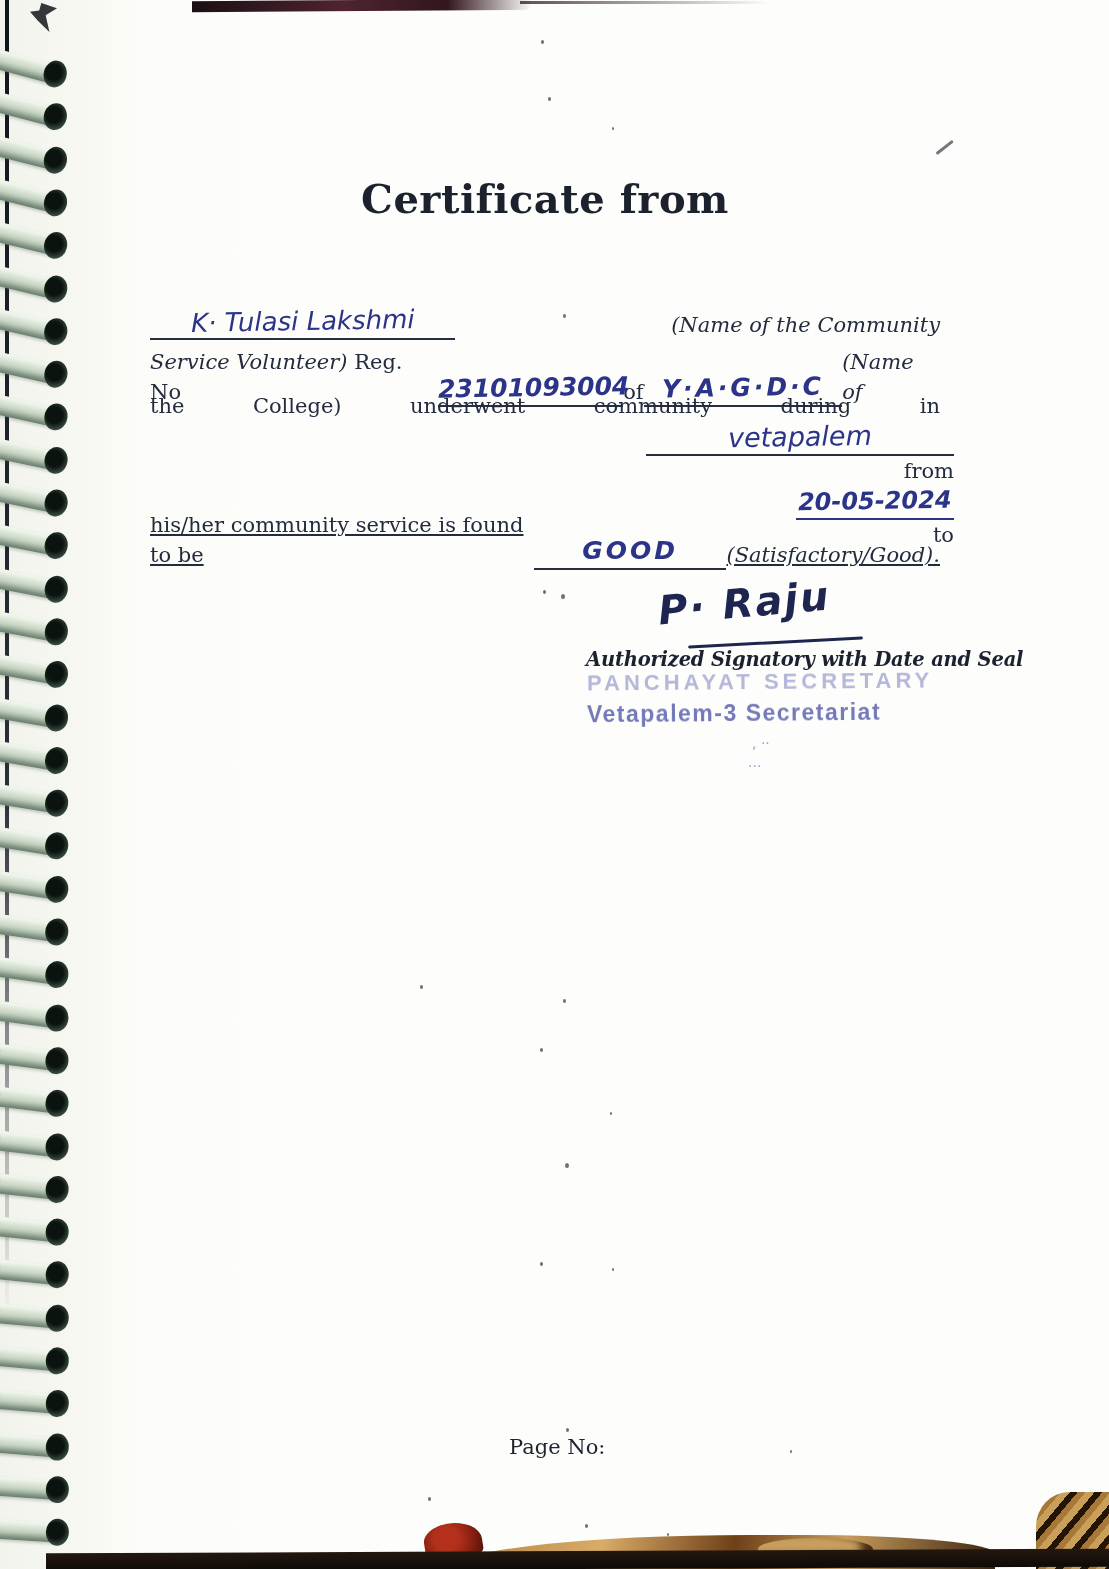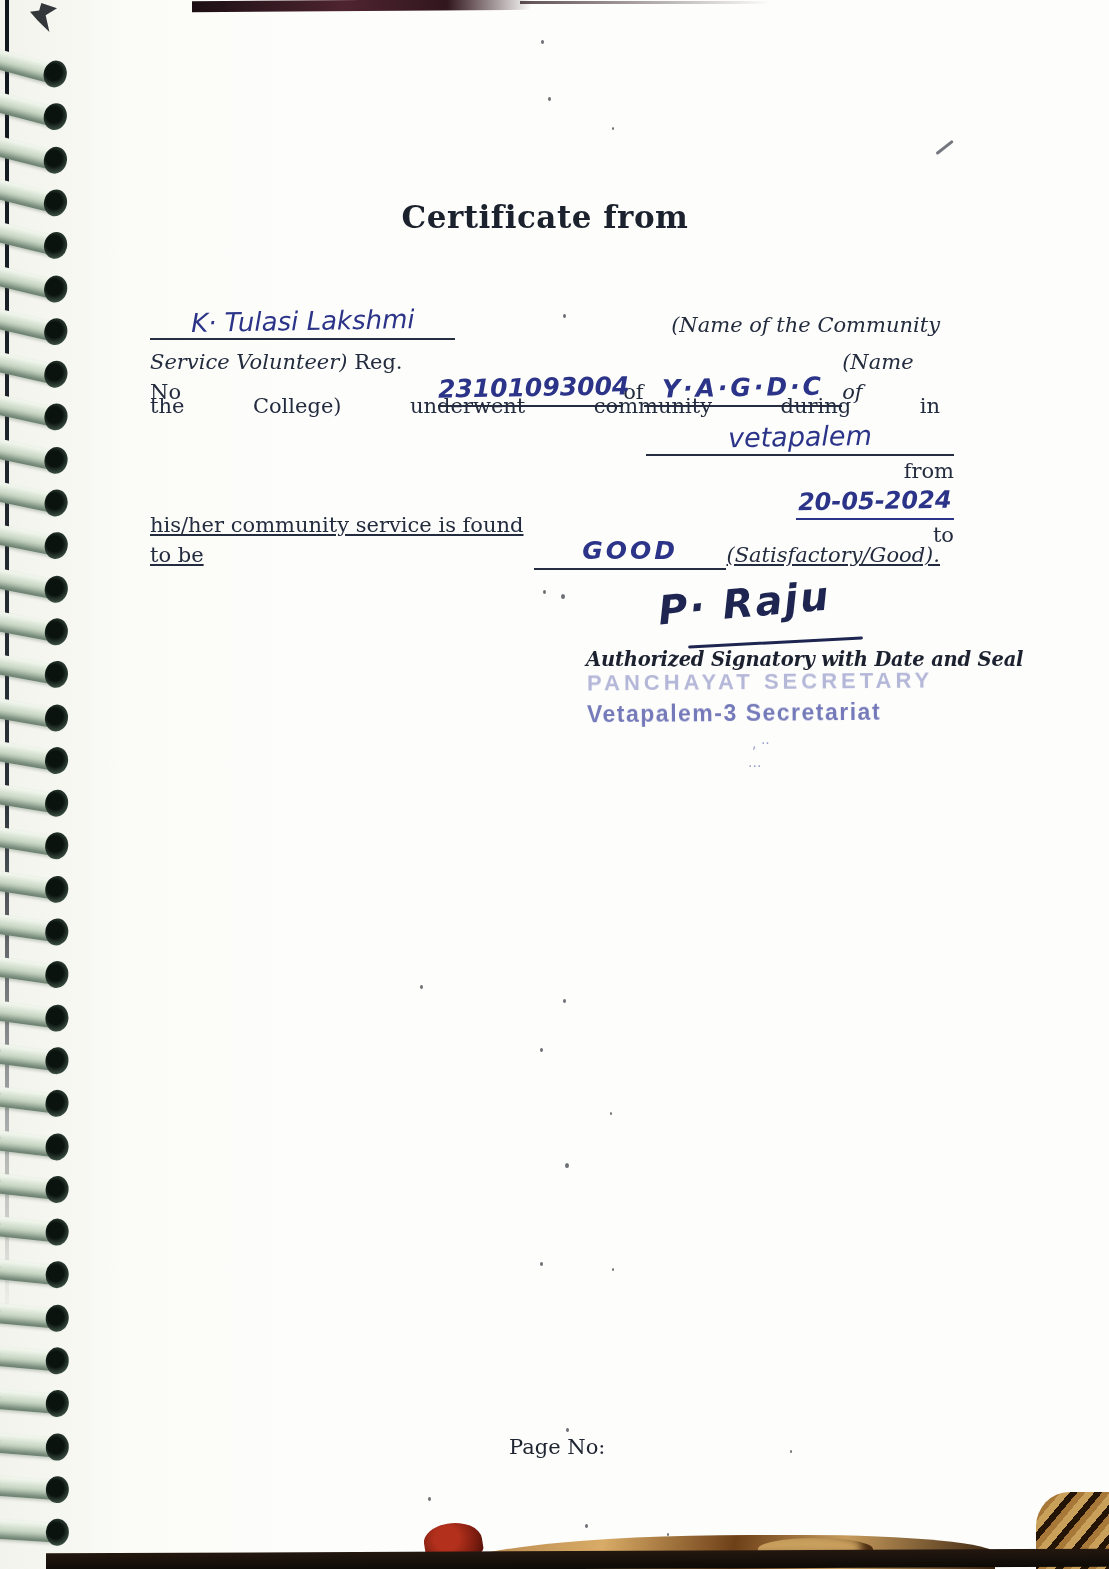--- a/index.html
+++ b/index.html
@@ -28,21 +28,21 @@
   .coil::after{content:'';position:absolute;right:-3px;top:-4px;width:23px;height:27px;border-radius:50%;
     background:radial-gradient(circle at 42% 45%,#0b130f 40%,#3c5044 75%,#7d9483 95%);}
   .coil-flat::before{content:'';position:absolute;left:-3px;top:-3px;width:17px;height:25px;border-radius:50%;
     background:radial-gradient(circle at 50% 50%,#0b130f 45%,#40544a 82%,#8fa496 100%);}
 
   
   .speck{position:absolute;border-radius:50%;background:#2f333b;}
 
   
   .title{position:absolute;left:0;top:178px;width:1090px;text-align:center;
-    font-weight:bold;font-size:31px;line-height:41px;color:#1b222e;letter-spacing:.5px;margin-top:19px;}
+    font-weight:bold;font-size:40px;line-height:41px;color:#1b222e;letter-spacing:.5px;}
   .bl{position:absolute;left:150px;width:790px;font-size:21px;line-height:30px;}
   .bl.flex{display:flex;justify-content:space-between;align-items:flex-end;}
   .it{font-style:italic;}
   .fill{display:inline-block;border-bottom:2px solid #272e42;text-align:center;vertical-align:bottom;
     height:32px;line-height:30px;}
   .hand{font-family:"DejaVu Sans",sans-serif;font-style:italic;color:var(--ink-hand,#2b3488);
     display:inline-block;transform:rotate(-1deg);white-space:nowrap;}
   .hand.bold{font-weight:bold;}
   .overlap{position:relative;margin-left:-34px;z-index:0;}
   .zup{position:relative;z-index:1;}

